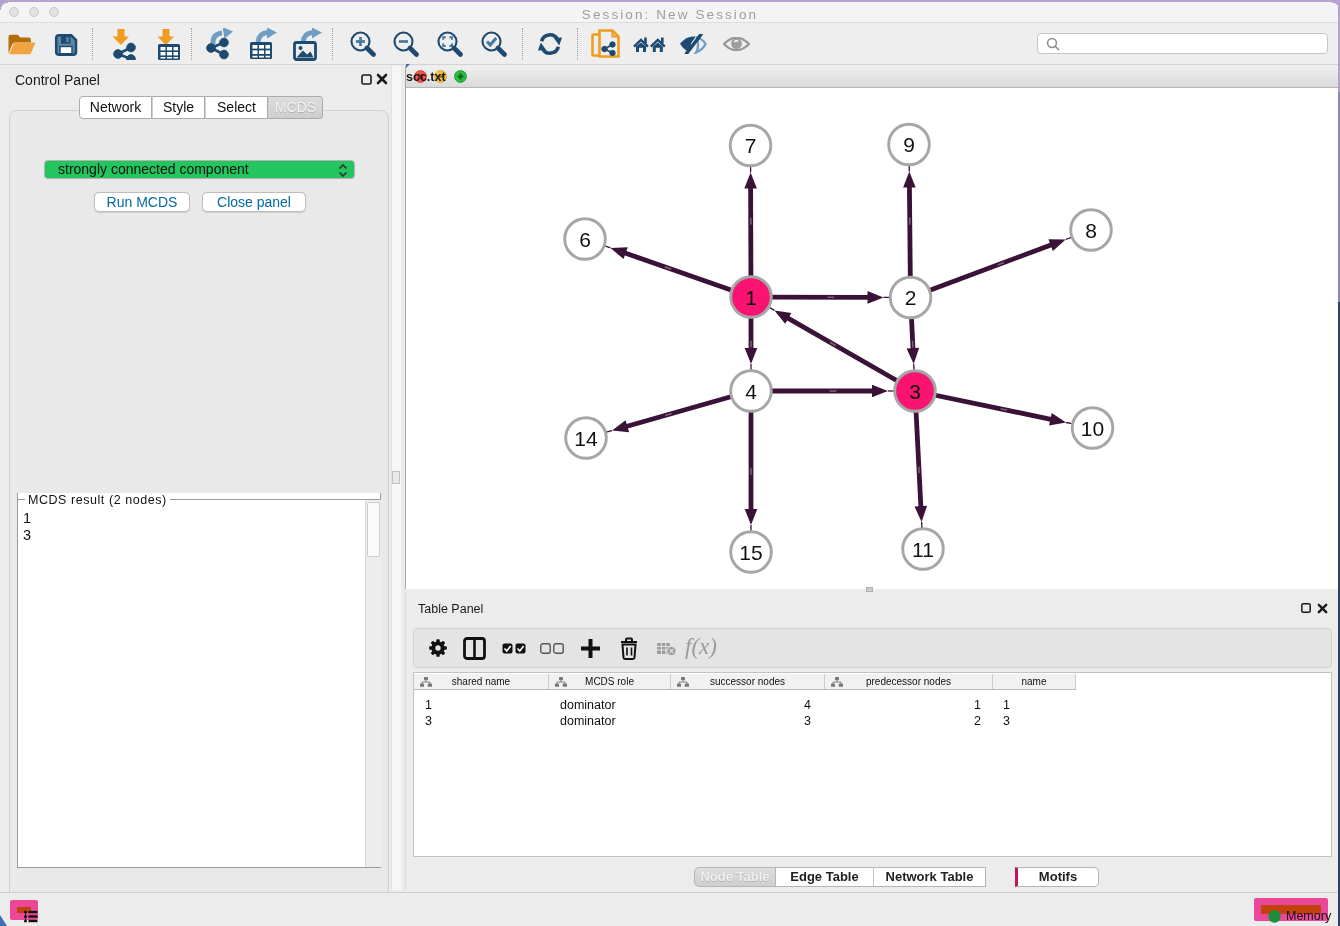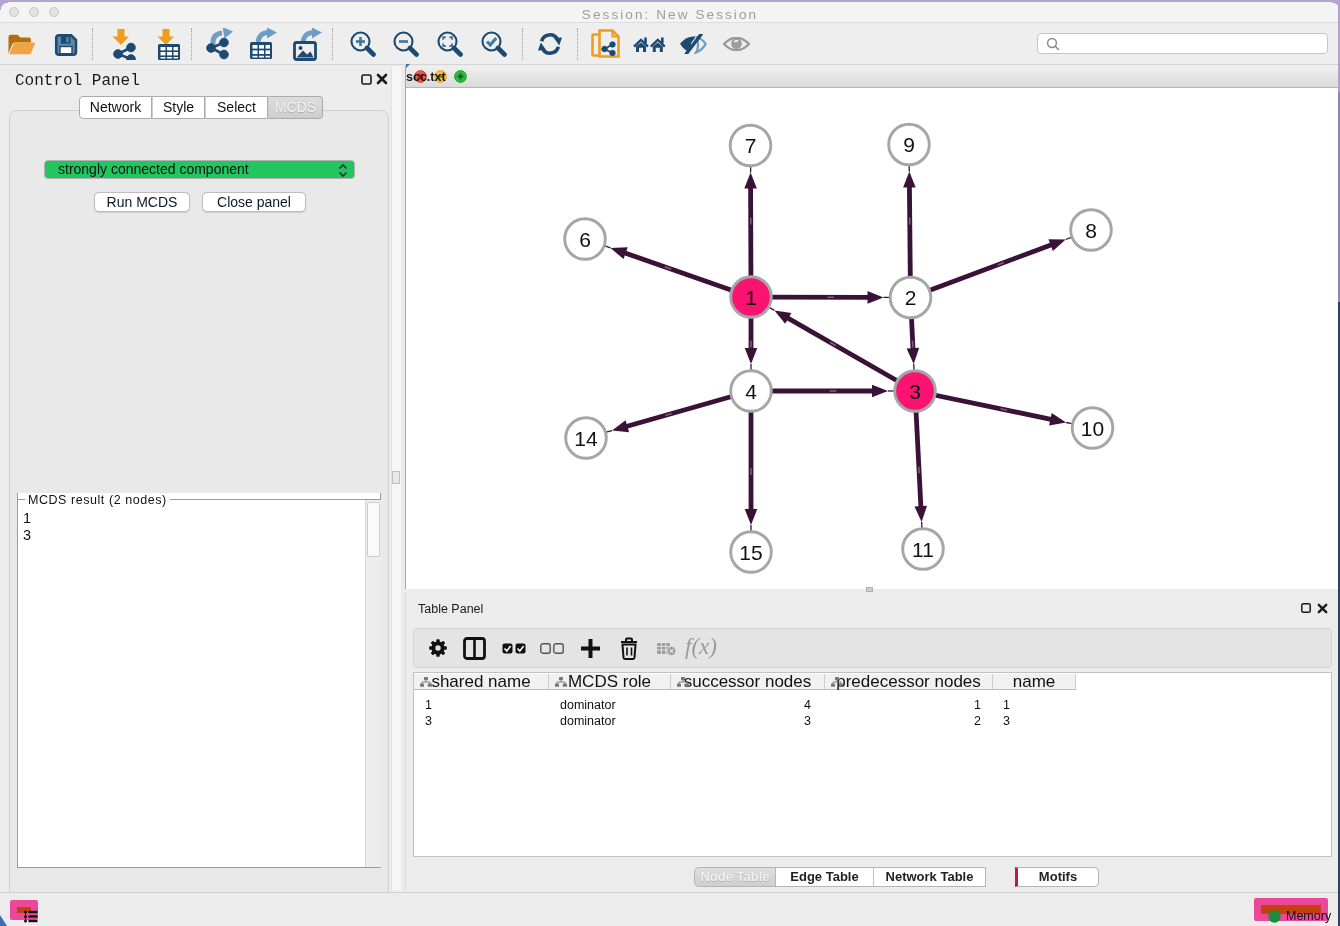--- a/index.html
+++ b/index.html
@@ -18,39 +18,39 @@
   #titlebar { left:0; top:2px; width:1340px; height:21px; background:#f4f4f4; border-bottom:1px solid #dcdcdc; }
   .tl { position:absolute; top:5px; width:10px; height:10px; border-radius:50%; background:#e2e2e2; border:1px solid #c8c8c8; }
   #wtitle { left:0; top:5px; width:1340px; text-align:center; font-size:13.5px; letter-spacing:2.1px; color:#9d9d9d; }
   
   #toolbar { left:0; top:23px; width:1340px; height:42px; background:#eeeeee; border-bottom:1px solid #d4d4d4; }
   .tsep { position:absolute; top:5px; height:32px; width:0; border-left:1px dotted #a0a0a0; }
   .ticon { position:absolute; }
   #searchbox { position:absolute; left:1037px; top:10px; width:291px; height:21px; background:#fff; border:1px solid #c5c5c5; border-radius:4px; }
   
   #leftpanel { left:0; top:66px; width:402px; height:824px; background:#ececec; }
-  #cptitle { left:15px; top:6px; font-size:16px; color:#1a1a1a;font-family:Liberation Mono, monospace; }
+  #cptitle { left:15px; top:6px; font-size:14px; color:#1a1a1a; }
   .tab { position:absolute; top:30px; height:23px; border:1px solid #ababab; background:#fff; font-size:14px; color:#111; text-align:center; line-height:21px; }
   #tabcontent { left:9px; top:44px; width:380px; height:833px; background:#e9e9e9; border:1px solid #d0d0d0; border-radius:8px; }
   #optlabel { left:0; top:71px; width:398px; text-align:center; font-size:14px; color:#111; }
   #combo { left:44px; top:94px; width:311px; height:19px; background:#22c55e; border:1px solid #b3b3b3; border-radius:4px; font-size:14px; color:#111; line-height:17px; padding-left:13px; }
-  .btn { position:absolute; top:126px; height:20px; background:#fff; border:1px solid #bdbdbd; border-radius:5px; font-size:14px; color:#0f172a; text-align:center; line-height:18px; box-shadow:0 0.5px 1px rgba(0,0,0,0.12); }
+  .btn { position:absolute; top:126px; height:20px; background:#fff; border:1px solid #bdbdbd; border-radius:5px; font-size:14px; color:#0369a1; text-align:center; line-height:18px; box-shadow:0 0.5px 1px rgba(0,0,0,0.12); }
   #resultbox { left:17px; top:427px; width:364px; height:375px; background:#fff; border:1px solid #9b9b9b; border-top:none; }
   #resultlegend { left:25px; top:427px; font-size:12.5px; letter-spacing:0.55px; color:#111; background:transparent; padding:0 3px; }
   #lpscroll { left:391px; top:0px; width:10px; height:824px; background:#f6f6f6; border-left:1px solid #e2e2e2; }
   
   #netwin { left:405px; top:66px; width:933px; height:523px; border-left:1px solid #a6a6a6; }
   #nettitle { left:0; top:0; width:932px; height:22px; background:linear-gradient(#f0f0f0,#dadada); border-bottom:1px solid #b6b6b6; }
   #netcanvas { left:0; top:22px; width:932px; height:501px; background:#fff; }
   
   #tablepanel { left:405px; top:593px; width:935px; height:297px; background:#ececec; border-left:1px solid #d8d8d8; }
   #tptitle { left:12px; top:9px; font-size:12.5px; color:#1a1a1a; }
   #tptoolbar { left:7px; top:35px; width:919px; height:40px; background:#e4e4e4; border:1px solid #d4d4d4; border-radius:4px; }
   #tparea { left:7px; top:79px; width:919px; height:185px; background:#fff; border:1px solid #c2c2c2; }
-  .hcell { position:absolute; top:1px; height:16px; background:#f1f1f1; border-right:1px solid #cccccc; border-bottom:1px solid #bbbbbb; font-size:17px; color:#111; text-align:center; line-height:16px; }
+  .hcell { position:absolute; top:1px; height:16px; background:#f1f1f1; border-right:1px solid #cccccc; border-bottom:1px solid #bbbbbb; font-size:10px; color:#111; text-align:center; line-height:16px; }
   .tcell { position:absolute; font-size:12.5px; color:#111; height:16px; line-height:16px; }
   .btab { position:absolute; top:274px; height:20px; border:1px solid #b5b5b5; background:#fff; font-size:13px; font-weight:bold; color:#222; text-align:center; line-height:18px; }
   
   #statusbar { left:0; top:892px; width:1340px; height:34px; background:#ececec; border-top:1px solid #cfcfcf; }
   .sbtn { position:absolute; top:5px; height:23px; background:#c2410c; border:7px solid #ec4899; border-radius:2px; }
 </style>
 </head>
 <body>
 <div class="abs" id="titlebar">
   <div class="tl" style="left:9px"></div>

